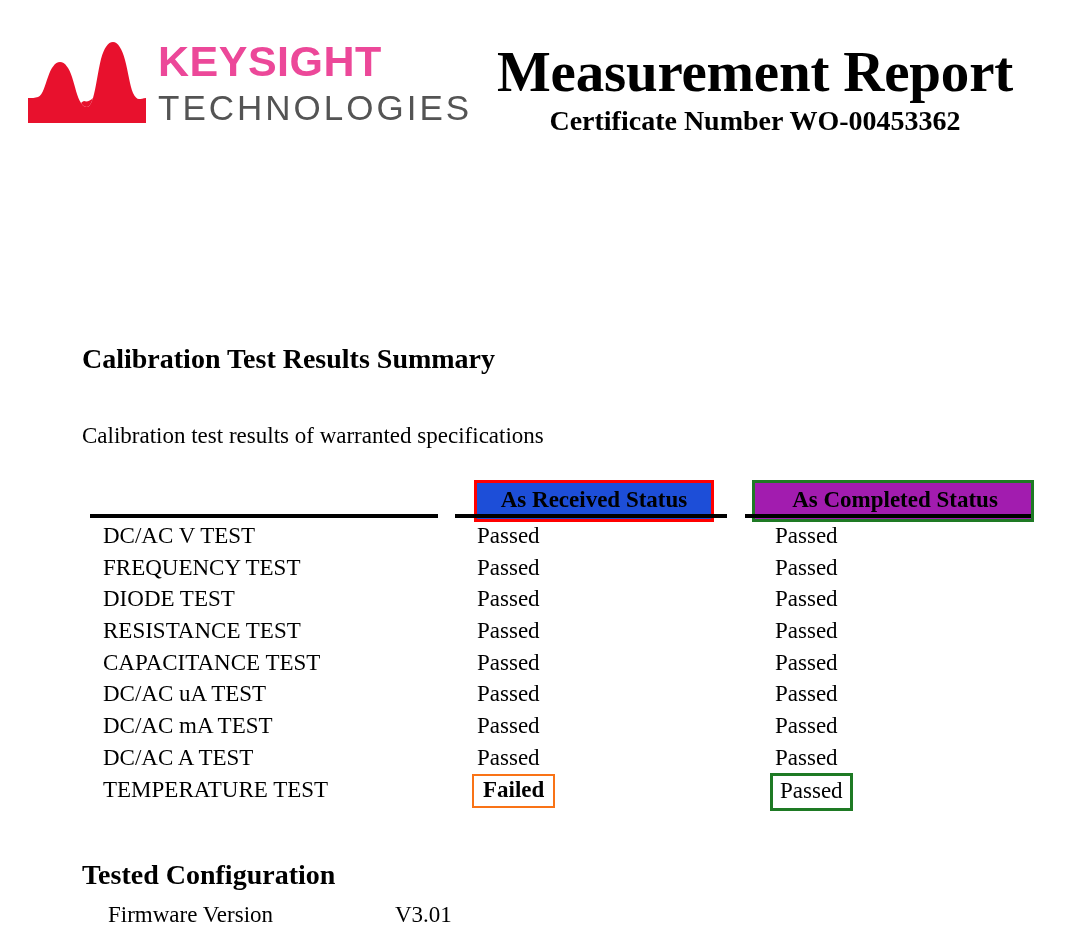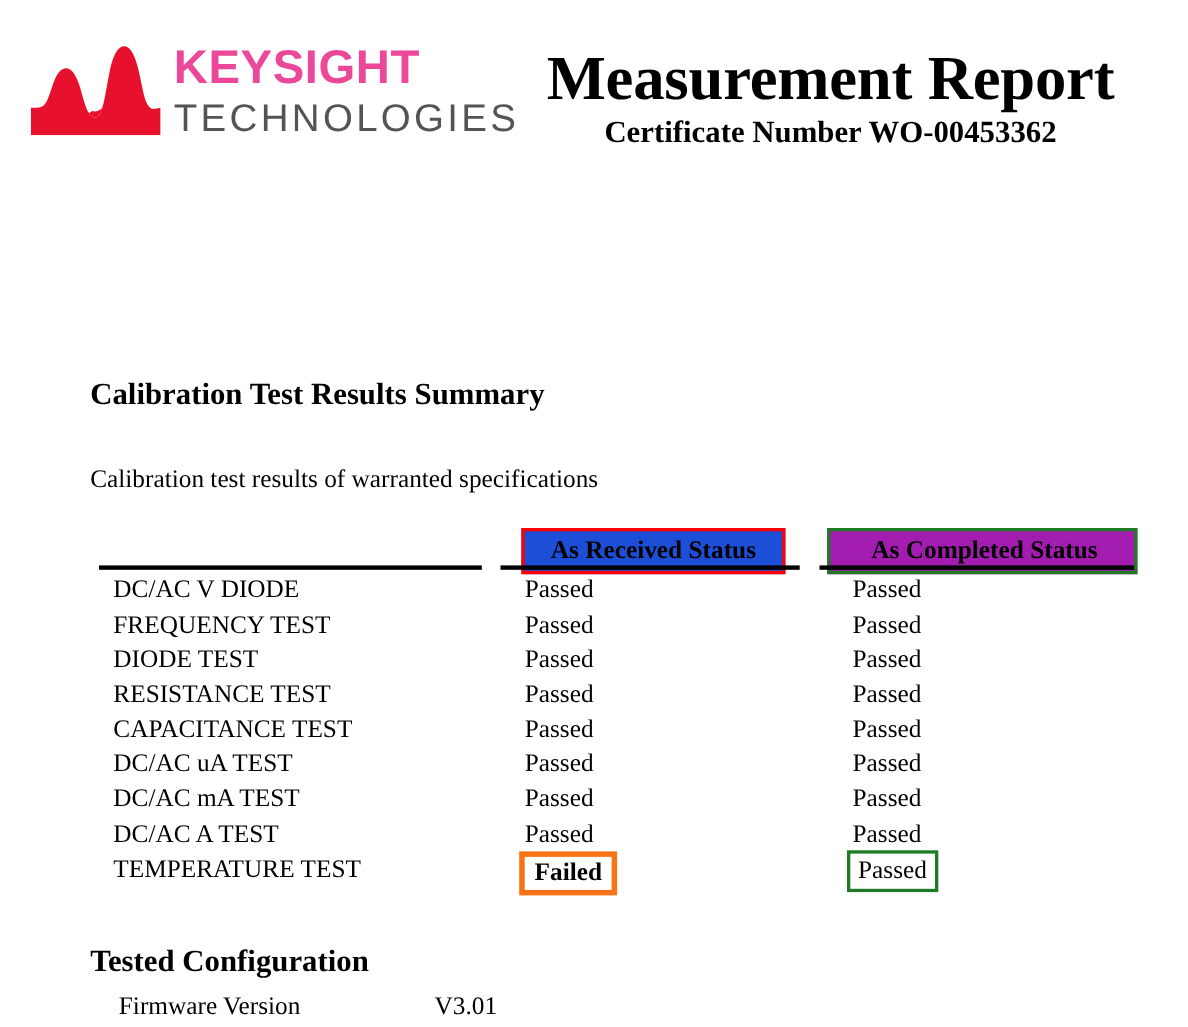--- a/index.html
+++ b/index.html
@@ -173,21 +173,21 @@
   }
   .cell-test-name { left: 103px; }
   .cell-as-received { left: 477px; }
   .cell-as-completed { left: 775px; }
 
   .cell.status-fail {
     font-weight: bold;
     left: 472px;
     top: -1px;
     padding: 0px 9px 2px 9px;
-    border: 5px solid #f97316;
+    border: 2px solid #f97316;
     line-height: 28px;
     background: #ffffff;
   }
   .cell.status-boxed-pass {
     left: 770px;
     top: -2px;
     padding: 1px 7px 3px 7px;
     border: 3px solid #1e7a24;
     line-height: 28px;
     background: #ffffff;
@@ -265,21 +265,21 @@
     <div class="col-head" id="head-as-completed">As Completed Status</div>
 
     <div class="rule" id="rule-col1"></div>
     <div class="rule" id="rule-col2"></div>
     <div class="rule" id="rule-col3"></div>
   </div>
 
   <div class="data-rows">
 
     <div class="result-row">
-      <div class="cell cell-test-name">DC/AC V DIODE</div>
+      <div class="cell cell-test-name">DC/AC V TEST</div>
       <div class="cell cell-as-received">Passed</div>
       <div class="cell cell-as-completed">Passed</div>
     </div>
 
     <div class="result-row">
       <div class="cell cell-test-name">FREQUENCY TEST</div>
       <div class="cell cell-as-received">Passed</div>
       <div class="cell cell-as-completed">Passed</div>
     </div>
 

